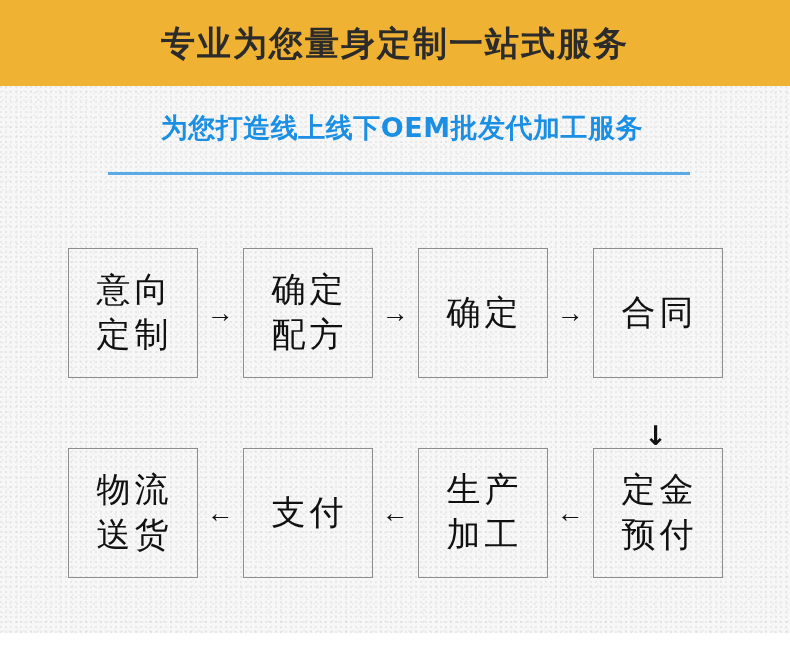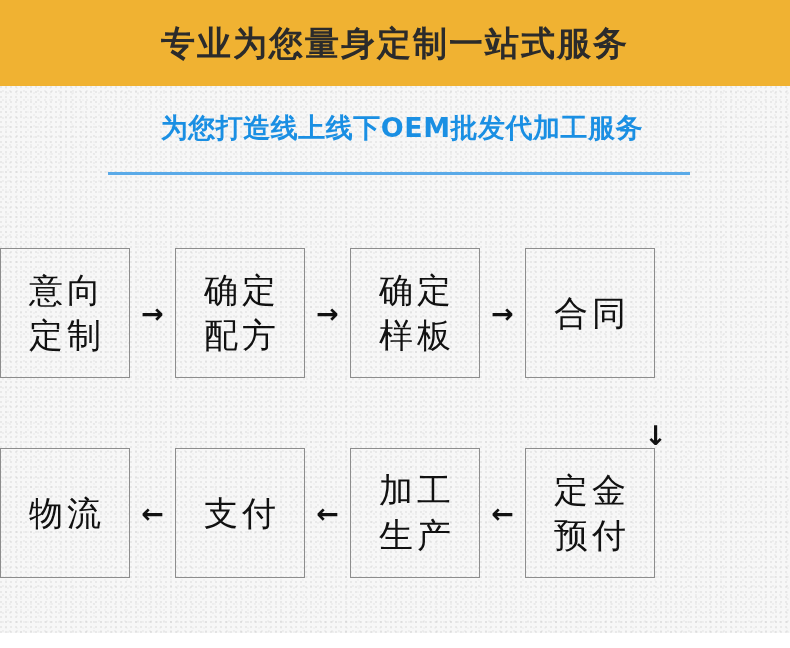--- a/index.html
+++ b/index.html
@@ -83,20 +83,22 @@
   }
 
   
   .flow-row {
     position: absolute;
     left: 0;
     width: 790px;
     height: 130px;
     display: flex;
     align-items: center;
+    justify-content: center;
+    font-family: Liberation Serif, serif;
   }
   .row-1 { top: 248px; }
   .row-2 { top: 448px; }
 
   .node {
     width: 130px;
     height: 130px;
     box-sizing: border-box;
     border: 1.5px solid #8d8d8d;
     display: flex;
@@ -163,42 +165,42 @@
       <div class="node-line">定制</div>
     </div>
     <div class="connector">→</div>
     <div class="node">
       <div class="node-line">确定</div>
       <div class="node-line">配方</div>
     </div>
     <div class="connector">→</div>
     <div class="node">
       <div class="node-line">确定</div>
-      <div class="node-line">样板</div>
     </div>
     <div class="connector">→</div>
     <div class="node">
       <div class="node-line">合同</div>
     </div>
   </div>
 
   <div class="connector-down">↓</div>
 
   <div class="flow-row row-2">
     <div class="node">
       <div class="node-line">物流</div>
+      <div class="node-line">送货</div>
     </div>
     <div class="connector">←</div>
     <div class="node">
       <div class="node-line">支付</div>
     </div>
     <div class="connector">←</div>
     <div class="node">
+      <div class="node-line">生产</div>
       <div class="node-line">加工</div>
-      <div class="node-line">生产</div>
     </div>
     <div class="connector">←</div>
     <div class="node">
       <div class="node-line">定金</div>
       <div class="node-line">预付</div>
     </div>
   </div>
 
 </div>
 

